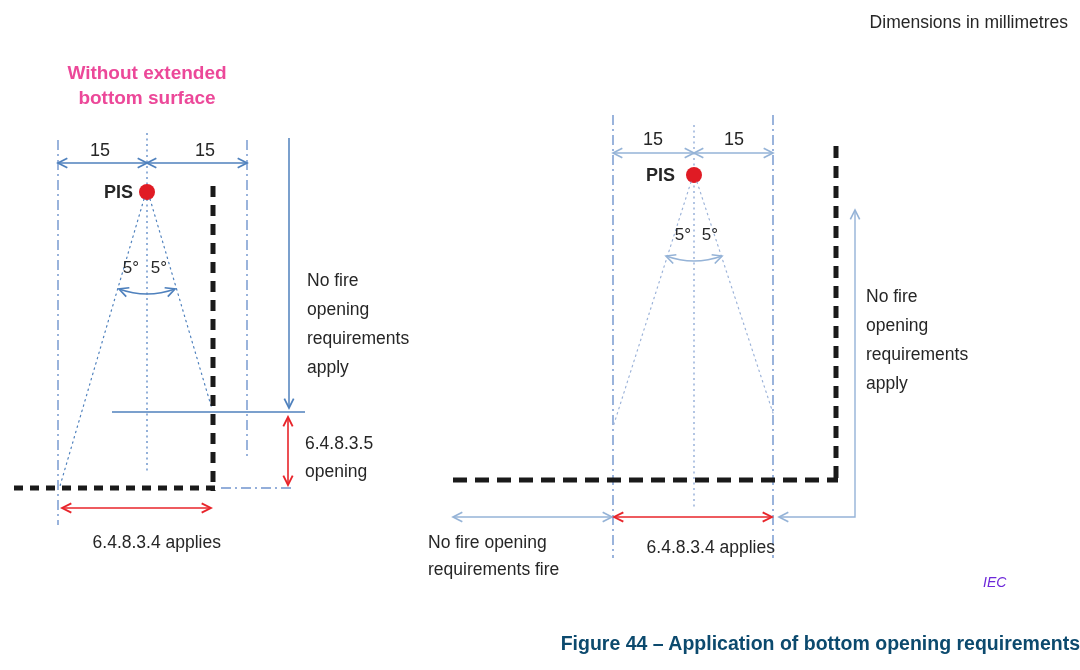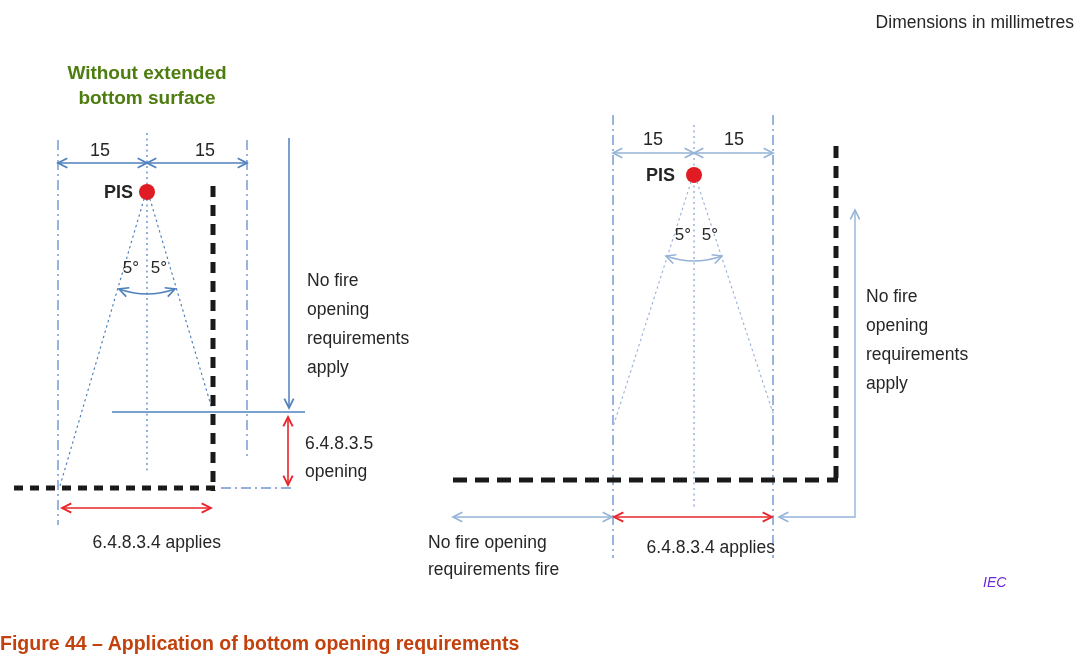--- a/index.html
+++ b/index.html
@@ -4,25 +4,25 @@
 <style>
   html,body{margin:0;padding:0;background:#fff;}
   .canvas{
     position:relative;width:1080px;height:670px;background:#ffffff;
     font-family:"Liberation Sans",sans-serif;color:#262626;overflow:hidden;
   }
   .gfx{position:absolute;left:0;top:0;}
   .txt{position:absolute;white-space:nowrap;font-size:17.5px;line-height:22px;}
   .bold{font-weight:bold;}
   .center{text-align:right;}
-  .title{font-weight:bold;font-size:19px;line-height:25px;text-align:center;white-space:normal;color:#4d7c0f;}
+  .title{font-weight:bold;font-size:19px;line-height:25px;text-align:center;white-space:normal;color:#ec4899;}
   .dim{font-size:18px;text-align:center;}
   .angle{font-size:17px;text-align:center;}
   .lines div{line-height:29px;}
-  .caption{font-weight:bold;font-size:19.5px;color:#c2410c;text-align:left;left:0;right:0;}
+  .caption{font-weight:bold;font-size:19.5px;color:#0c4a6e;text-align:right;left:0;right:0;}
   .iec{font-style:italic;font-size:14px;color:#6d28d9;}
 </style>
 </head>
 <body>
 
 <div class="canvas">
 
   <svg class="gfx" width="1080" height="670" viewBox="0 0 1080 670">
     <defs>
       <marker id="ah-blue" markerUnits="userSpaceOnUse" markerWidth="14" markerHeight="14" viewBox="0 0 12 12" refX="10" refY="6" orient="auto-start-reverse">
@@ -81,21 +81,21 @@
       <path d="M836 478 V143" stroke="#1a1a1a" stroke-width="5" fill="none" stroke-dasharray="12 8"></path>
 
       <path d="M779 517 H855 V210" stroke="#95b3d7" stroke-width="1.4" fill="none" marker-start="url(#ah-lblue)" marker-end="url(#ah-lblue)"></path>
 
       <path d="M453 517 H612" stroke="#95b3d7" stroke-width="1.4" fill="none" marker-start="url(#ah-lblue)" marker-end="url(#ah-lblue)"></path>
 
       <path d="M614 517 H772" stroke="#e8242a" stroke-width="1.6" fill="none" marker-start="url(#ah-red)" marker-end="url(#ah-red)"></path>
     </g>
   </svg>
 
-  <div class="txt" style="top:11px;right:6px;margin-left:24px;">Dimensions in millimetres</div>
+  <div class="txt" style="top:11px;right:12px;margin-left:24px;">Dimensions in millimetres</div>
 
   <div class="txt title" style="left:62px;top:60px;width:170px;">Without extended bottom surface</div>
   <div class="txt dim" style="left:80px;top:139px;width:40px;">15</div>
   <div class="txt dim" style="left:185px;top:139px;width:40px;">15</div>
   <div class="txt bold" style="left:104px;top:181px;font-size:18px;">PIS</div>
   <div class="txt angle" style="left:118px;top:257px;width:26px;">5°</div>
   <div class="txt angle" style="left:146px;top:257px;width:26px;">5°</div>
 
   <div class="txt lines" style="left:307px;top:266px;">
     <div>No fire</div>

